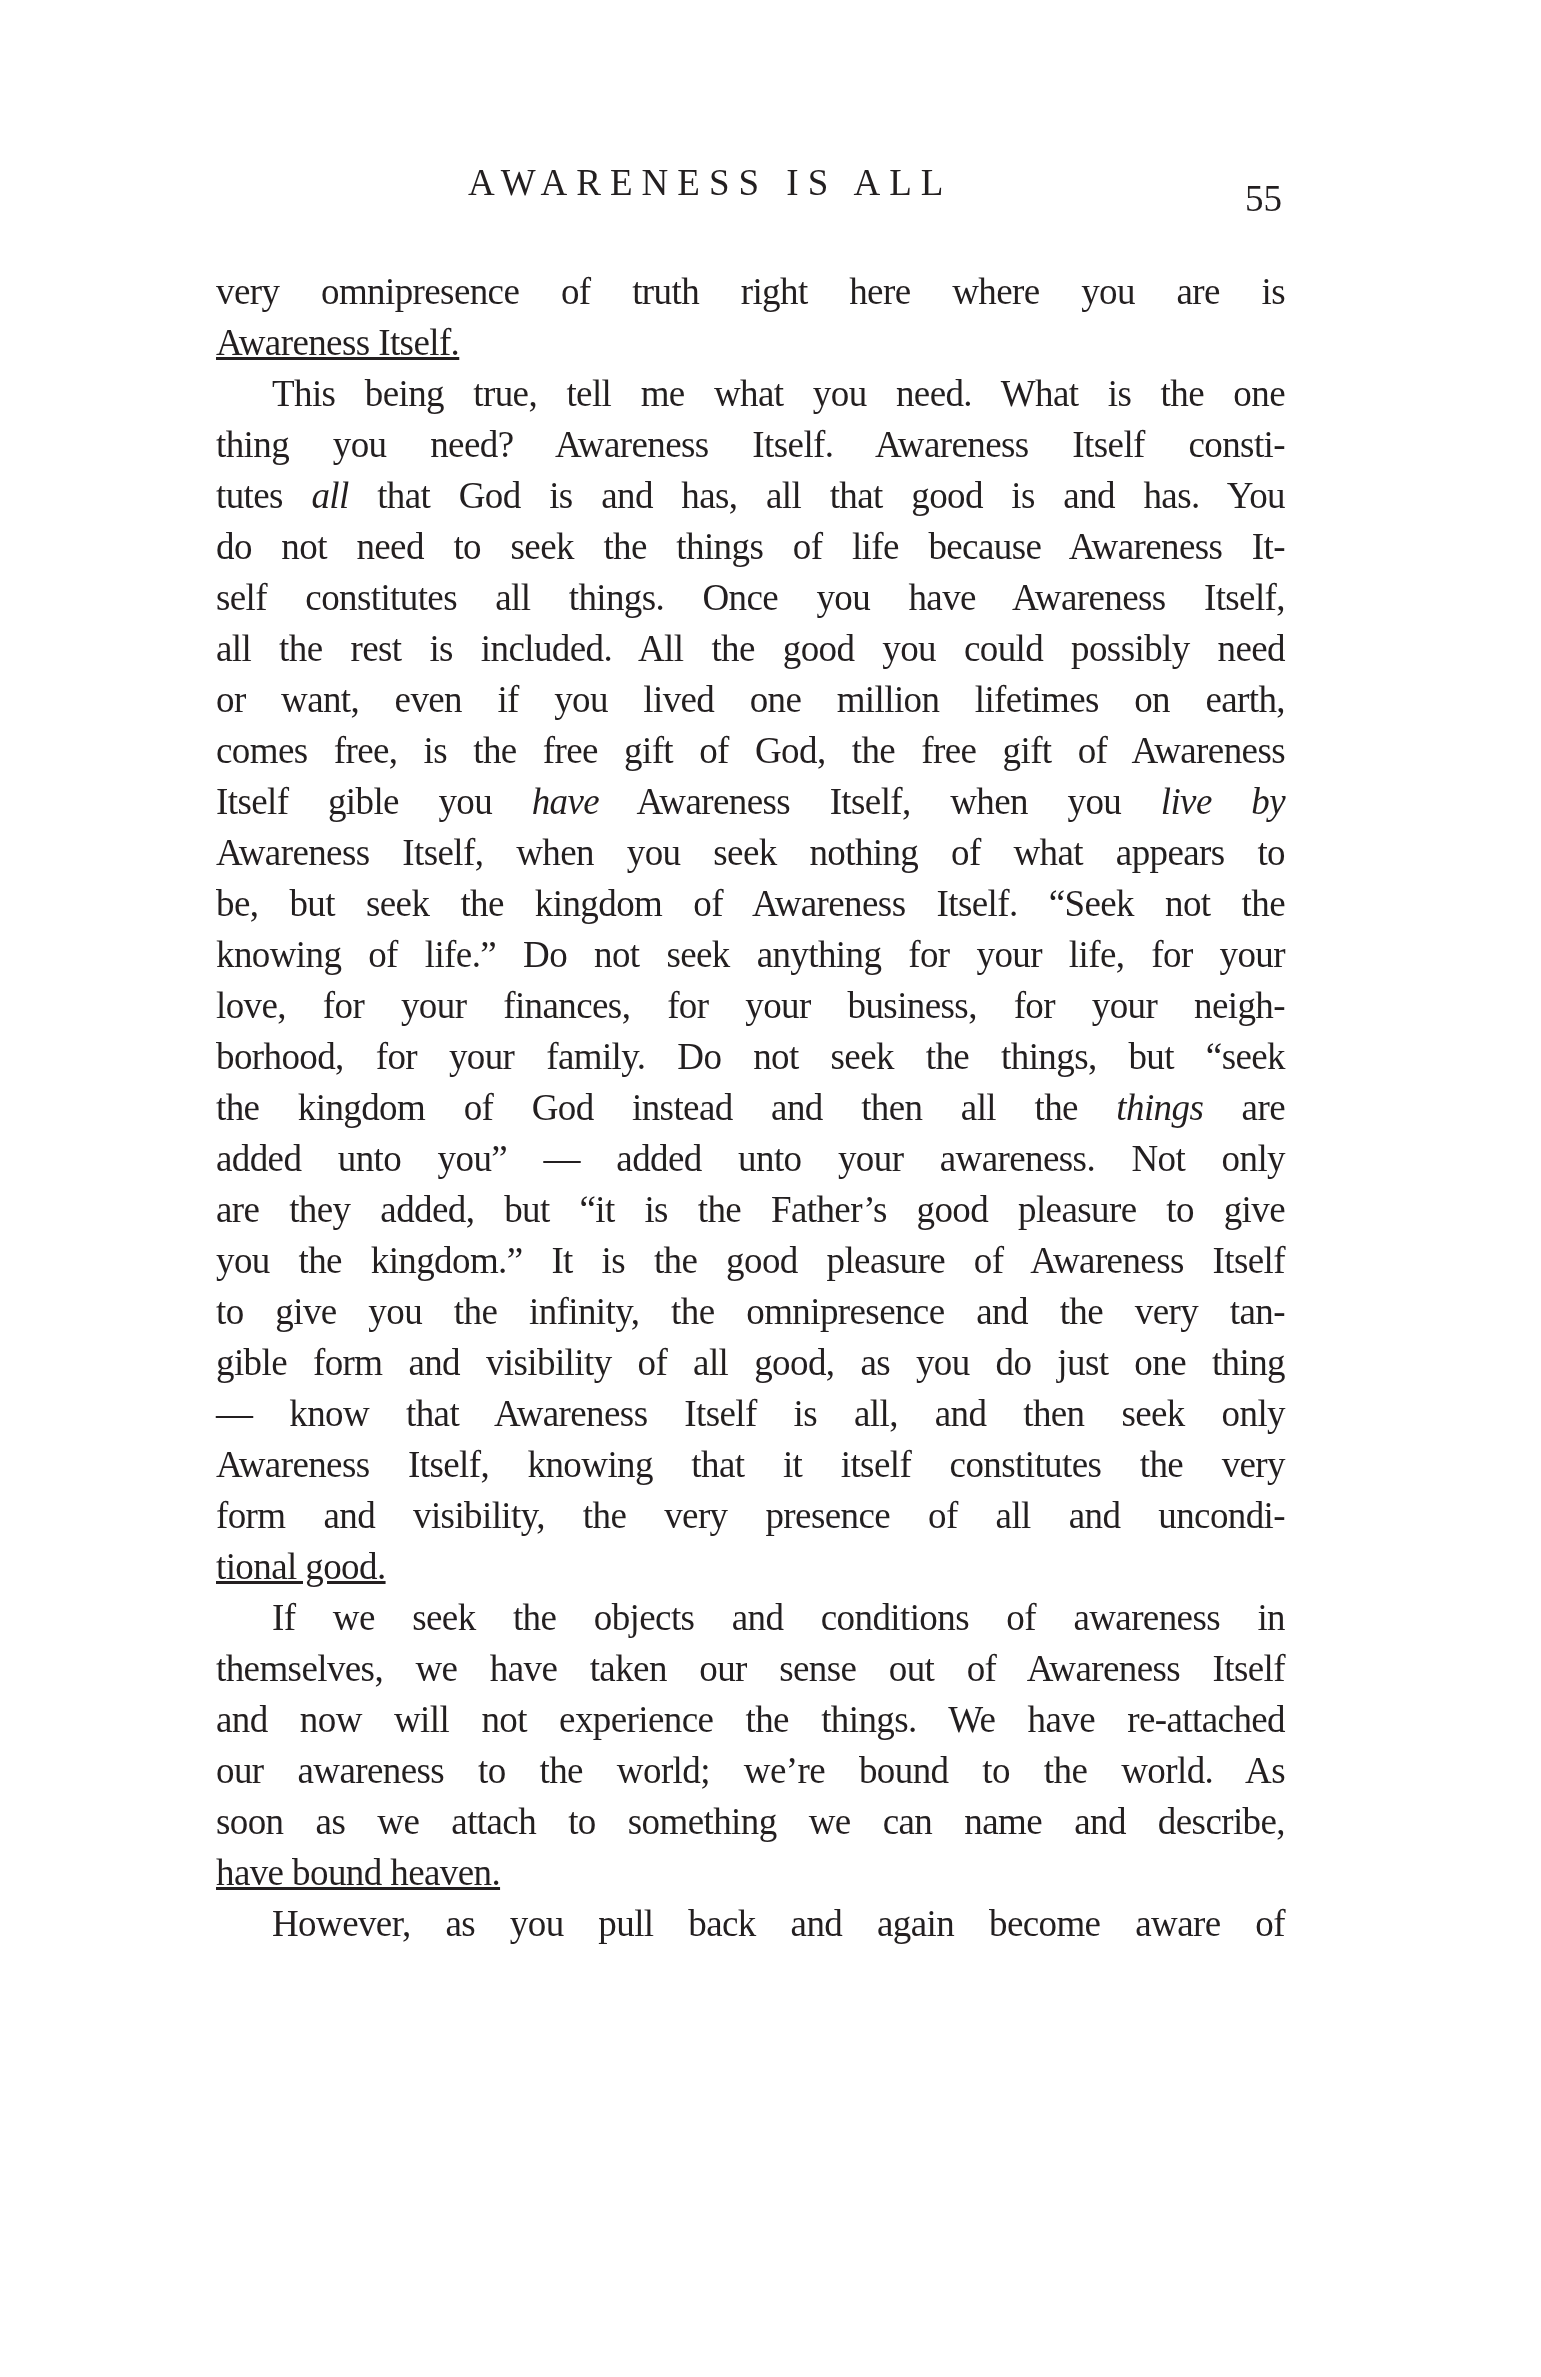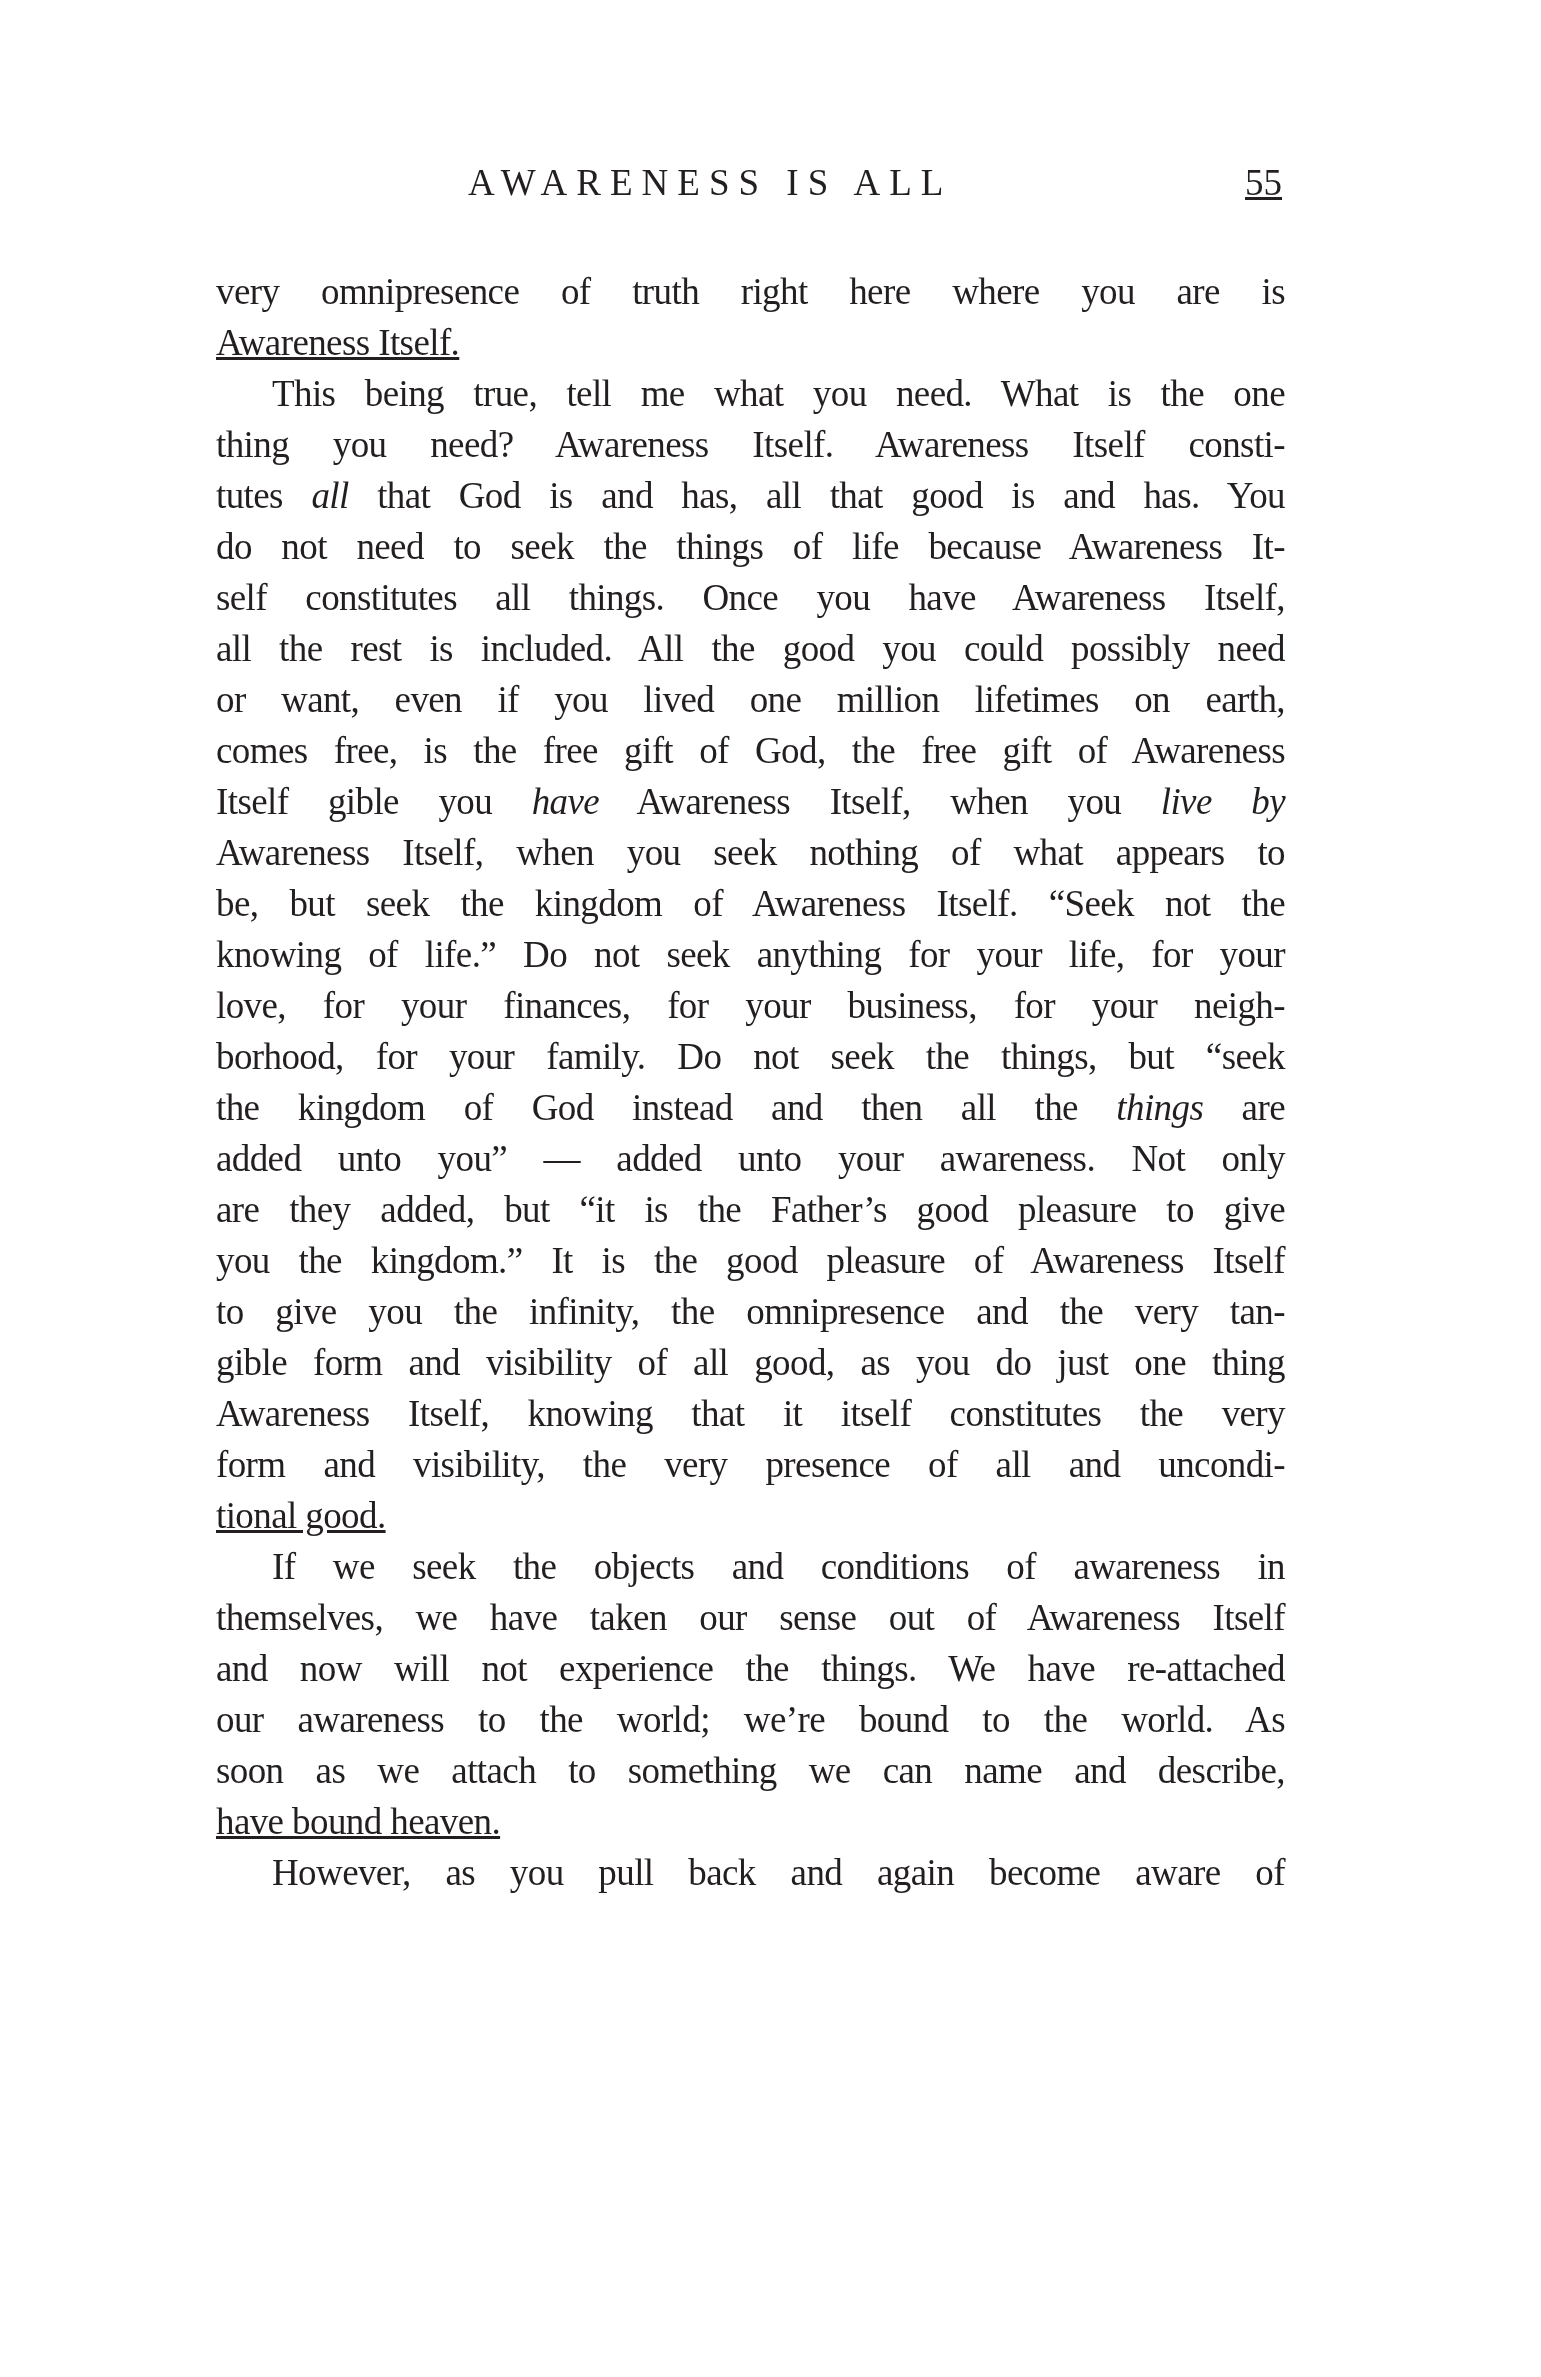--- a/index.html
+++ b/index.html
@@ -1,19 +1,19 @@
 <!DOCTYPE html>
 <html><head>
 <meta charset="utf-8">
 <style>
   html, body { margin: 0; padding: 0; background: #ffffff; }
   body { width: 1542px; height: 2378px; position: relative; overflow: hidden; font-family: "Liberation Serif", "DejaVu Serif", serif; color: #231f20; }
   .header { position: absolute; top: 154px; left: 0; width: 1542px; height: 58px; }
   .running-head { position: absolute; left: 468px; top: 0; width: 576px; font-size: 37px; letter-spacing: 9px; white-space: nowrap; line-height: 58px; }
-  .page-num { position: absolute; left: 1245px; top: 0; font-size: 37px; line-height: 58px; text-decoration: underline; }
+  .page-num { position: absolute; left: 1245px; top: 16px; font-size: 37px; line-height: 58px; }
   .body-text { position: absolute; left: 216px; top: 266px; width: 1069px; }
   .line { height: 51px; line-height: 51px; font-size: 37px; letter-spacing: -0.6px; white-space: nowrap; text-align: justify; text-align-last: justify; overflow: visible; }
   .line.indent { padding-left: 56px; }
   .line.last { text-align-last: left; text-decoration: underline; }
   .line em { font-style: italic; }
 </style>
 </head>
 <body>
 
 <div class="header">
@@ -37,20 +37,21 @@
     <div class="line">be, but seek the kingdom of Awareness Itself. “Seek not the</div>
     <div class="line">knowing of life.” Do not seek anything for your life, for your</div>
     <div class="line">love, for your finances, for your business, for your neigh-</div>
     <div class="line">borhood, for your family. Do not seek the things, but “seek</div>
     <div class="line"><span>the kingdom of God instead and then all the </span><em>things</em><span> are</span></div>
     <div class="line">added unto you” — added unto your awareness. Not only</div>
     <div class="line">are they added, but “it is the Father’s good pleasure to give</div>
     <div class="line">you the kingdom.” It is the good pleasure of Awareness Itself</div>
     <div class="line">to give you the infinity, the omnipresence and the very tan-</div>
     <div class="line">gible form and visibility of all good, as you do just one thing</div>
+    <div class="line">— know that Awareness Itself is all, and then seek only</div>
     <div class="line">Awareness Itself, knowing that it itself constitutes the very</div>
     <div class="line">form and visibility, the very presence of all and uncondi-</div>
     <div class="line last">tional good.</div>
     <div class="line indent">If we seek the objects and conditions of awareness in</div>
     <div class="line">themselves, we have taken our sense out of Awareness Itself</div>
     <div class="line">and now will not experience the things. We have re-attached</div>
     <div class="line">our awareness to the world; we’re bound to the world. As</div>
     <div class="line">soon as we attach to something we can name and describe,</div>
     <div class="line last">have bound heaven.</div>
     <div class="line indent">However, as you pull back and again become aware of</div>

